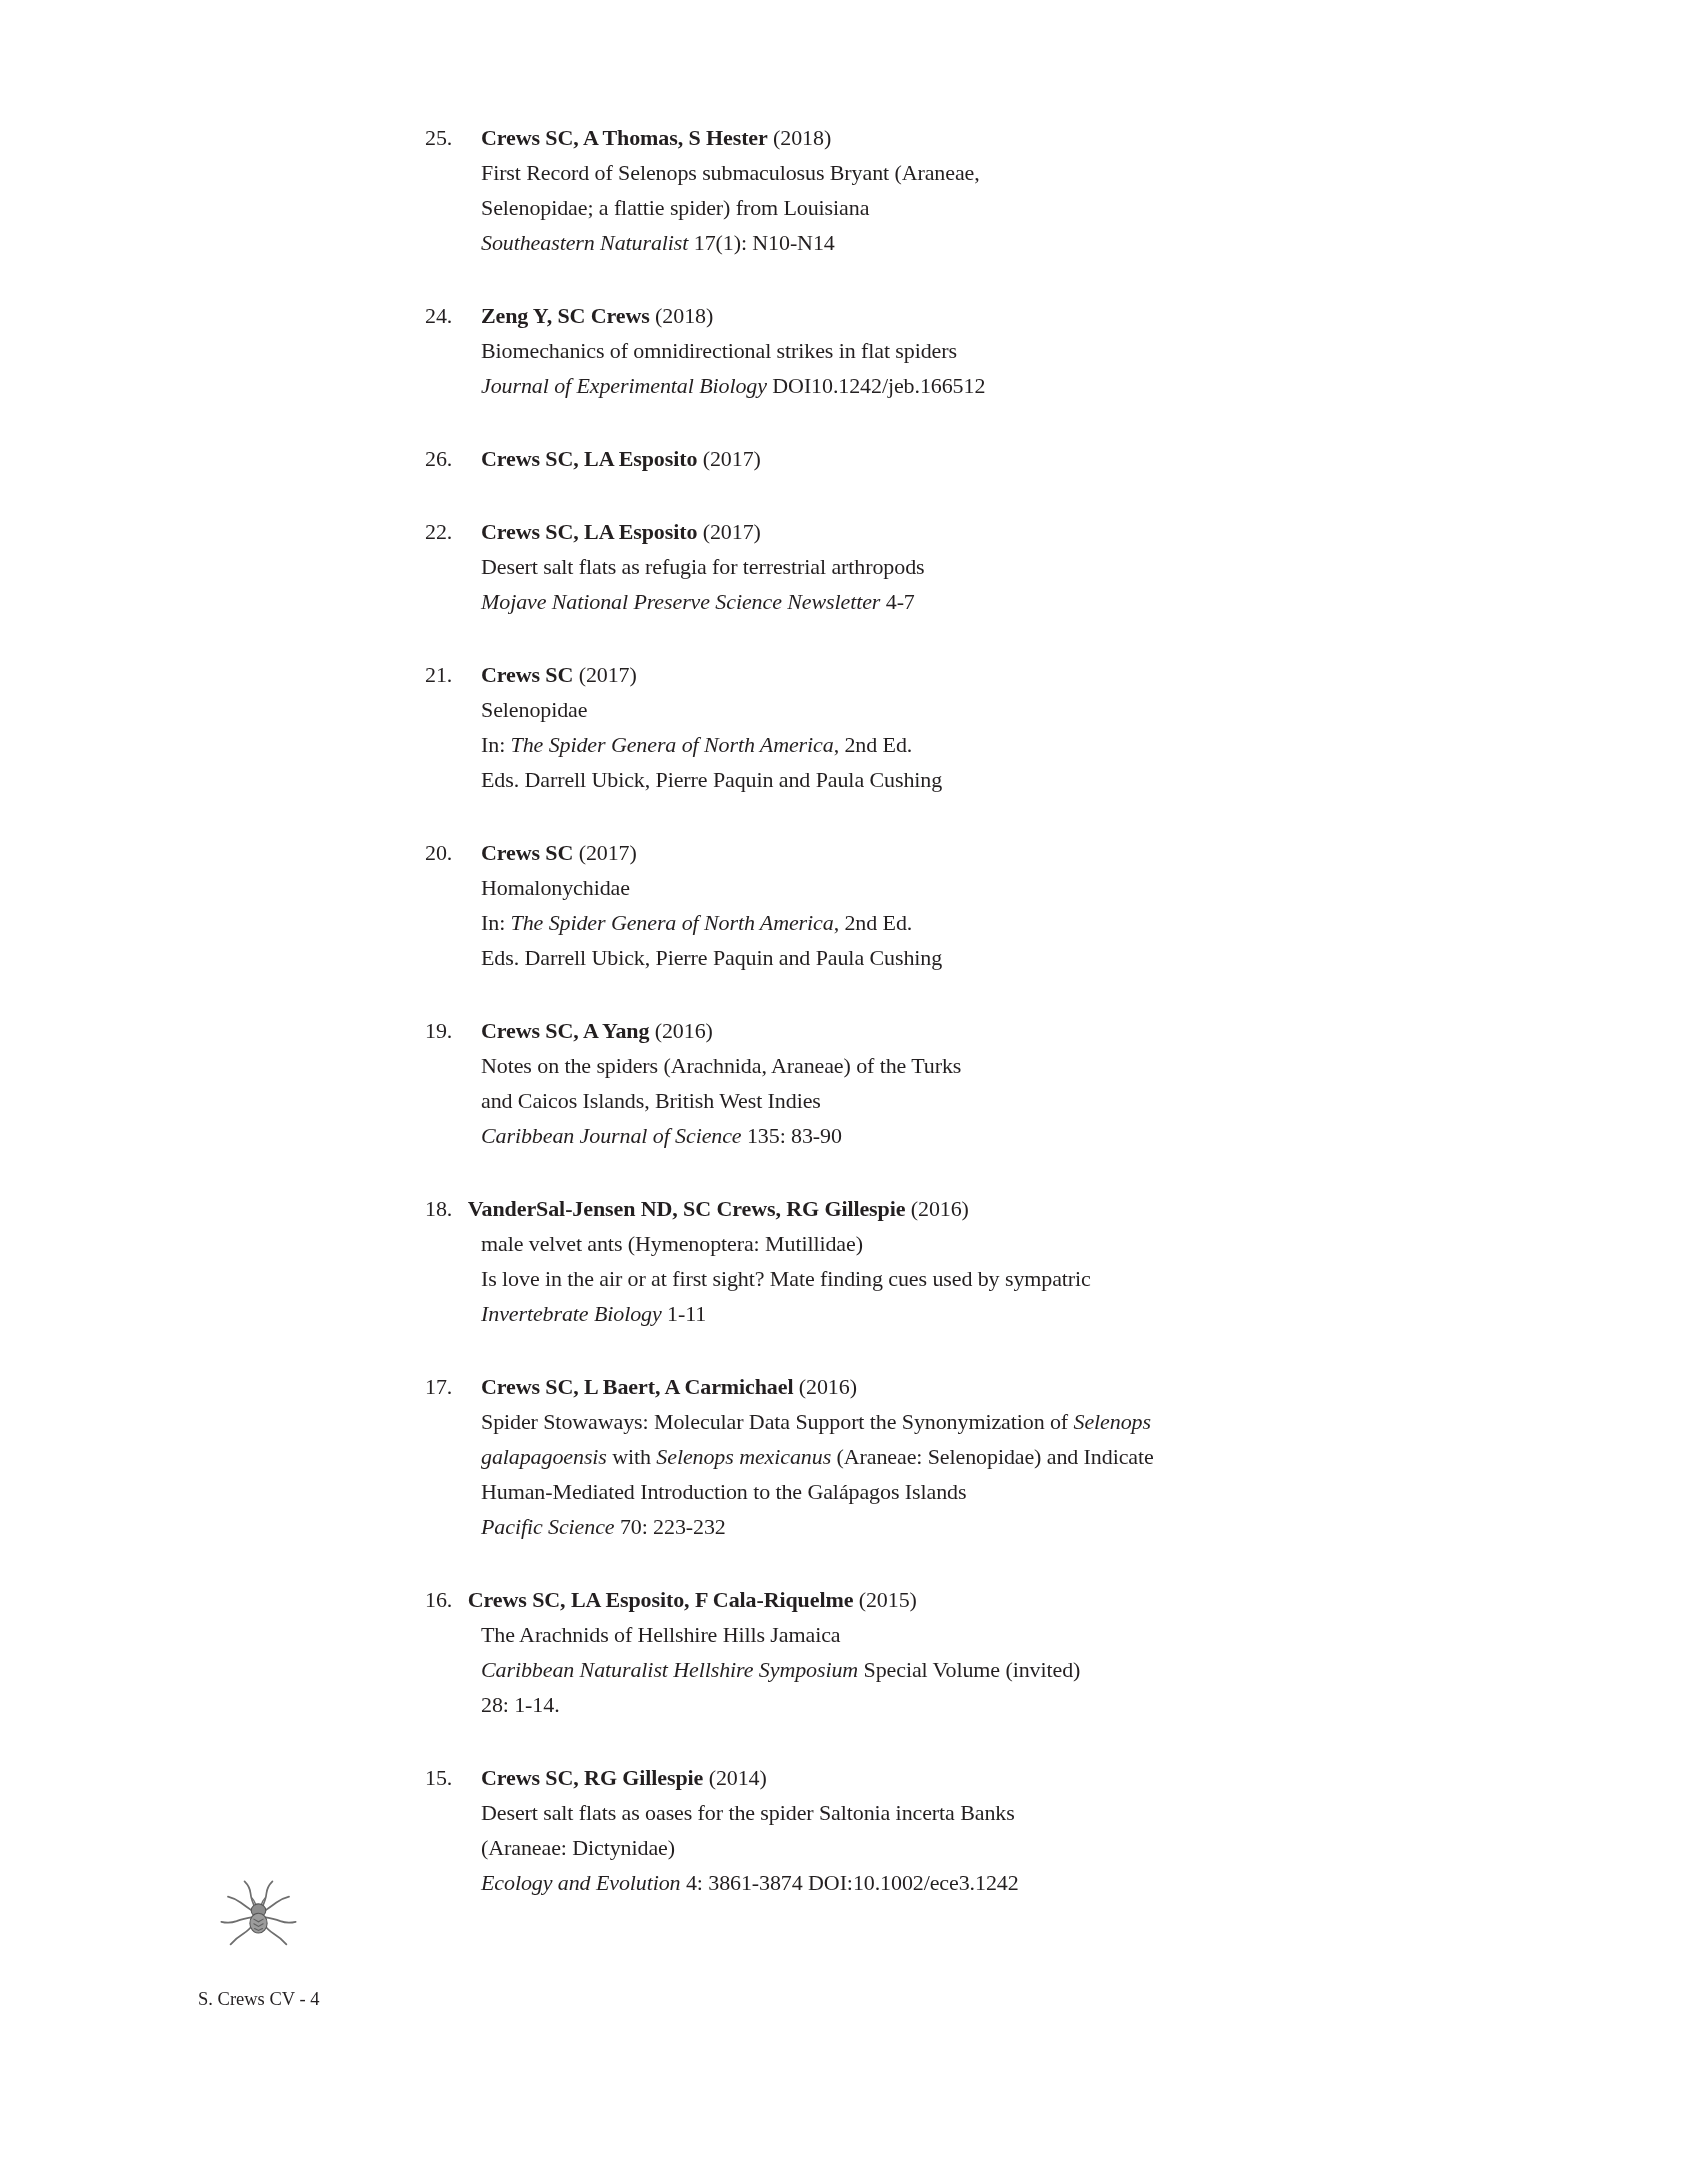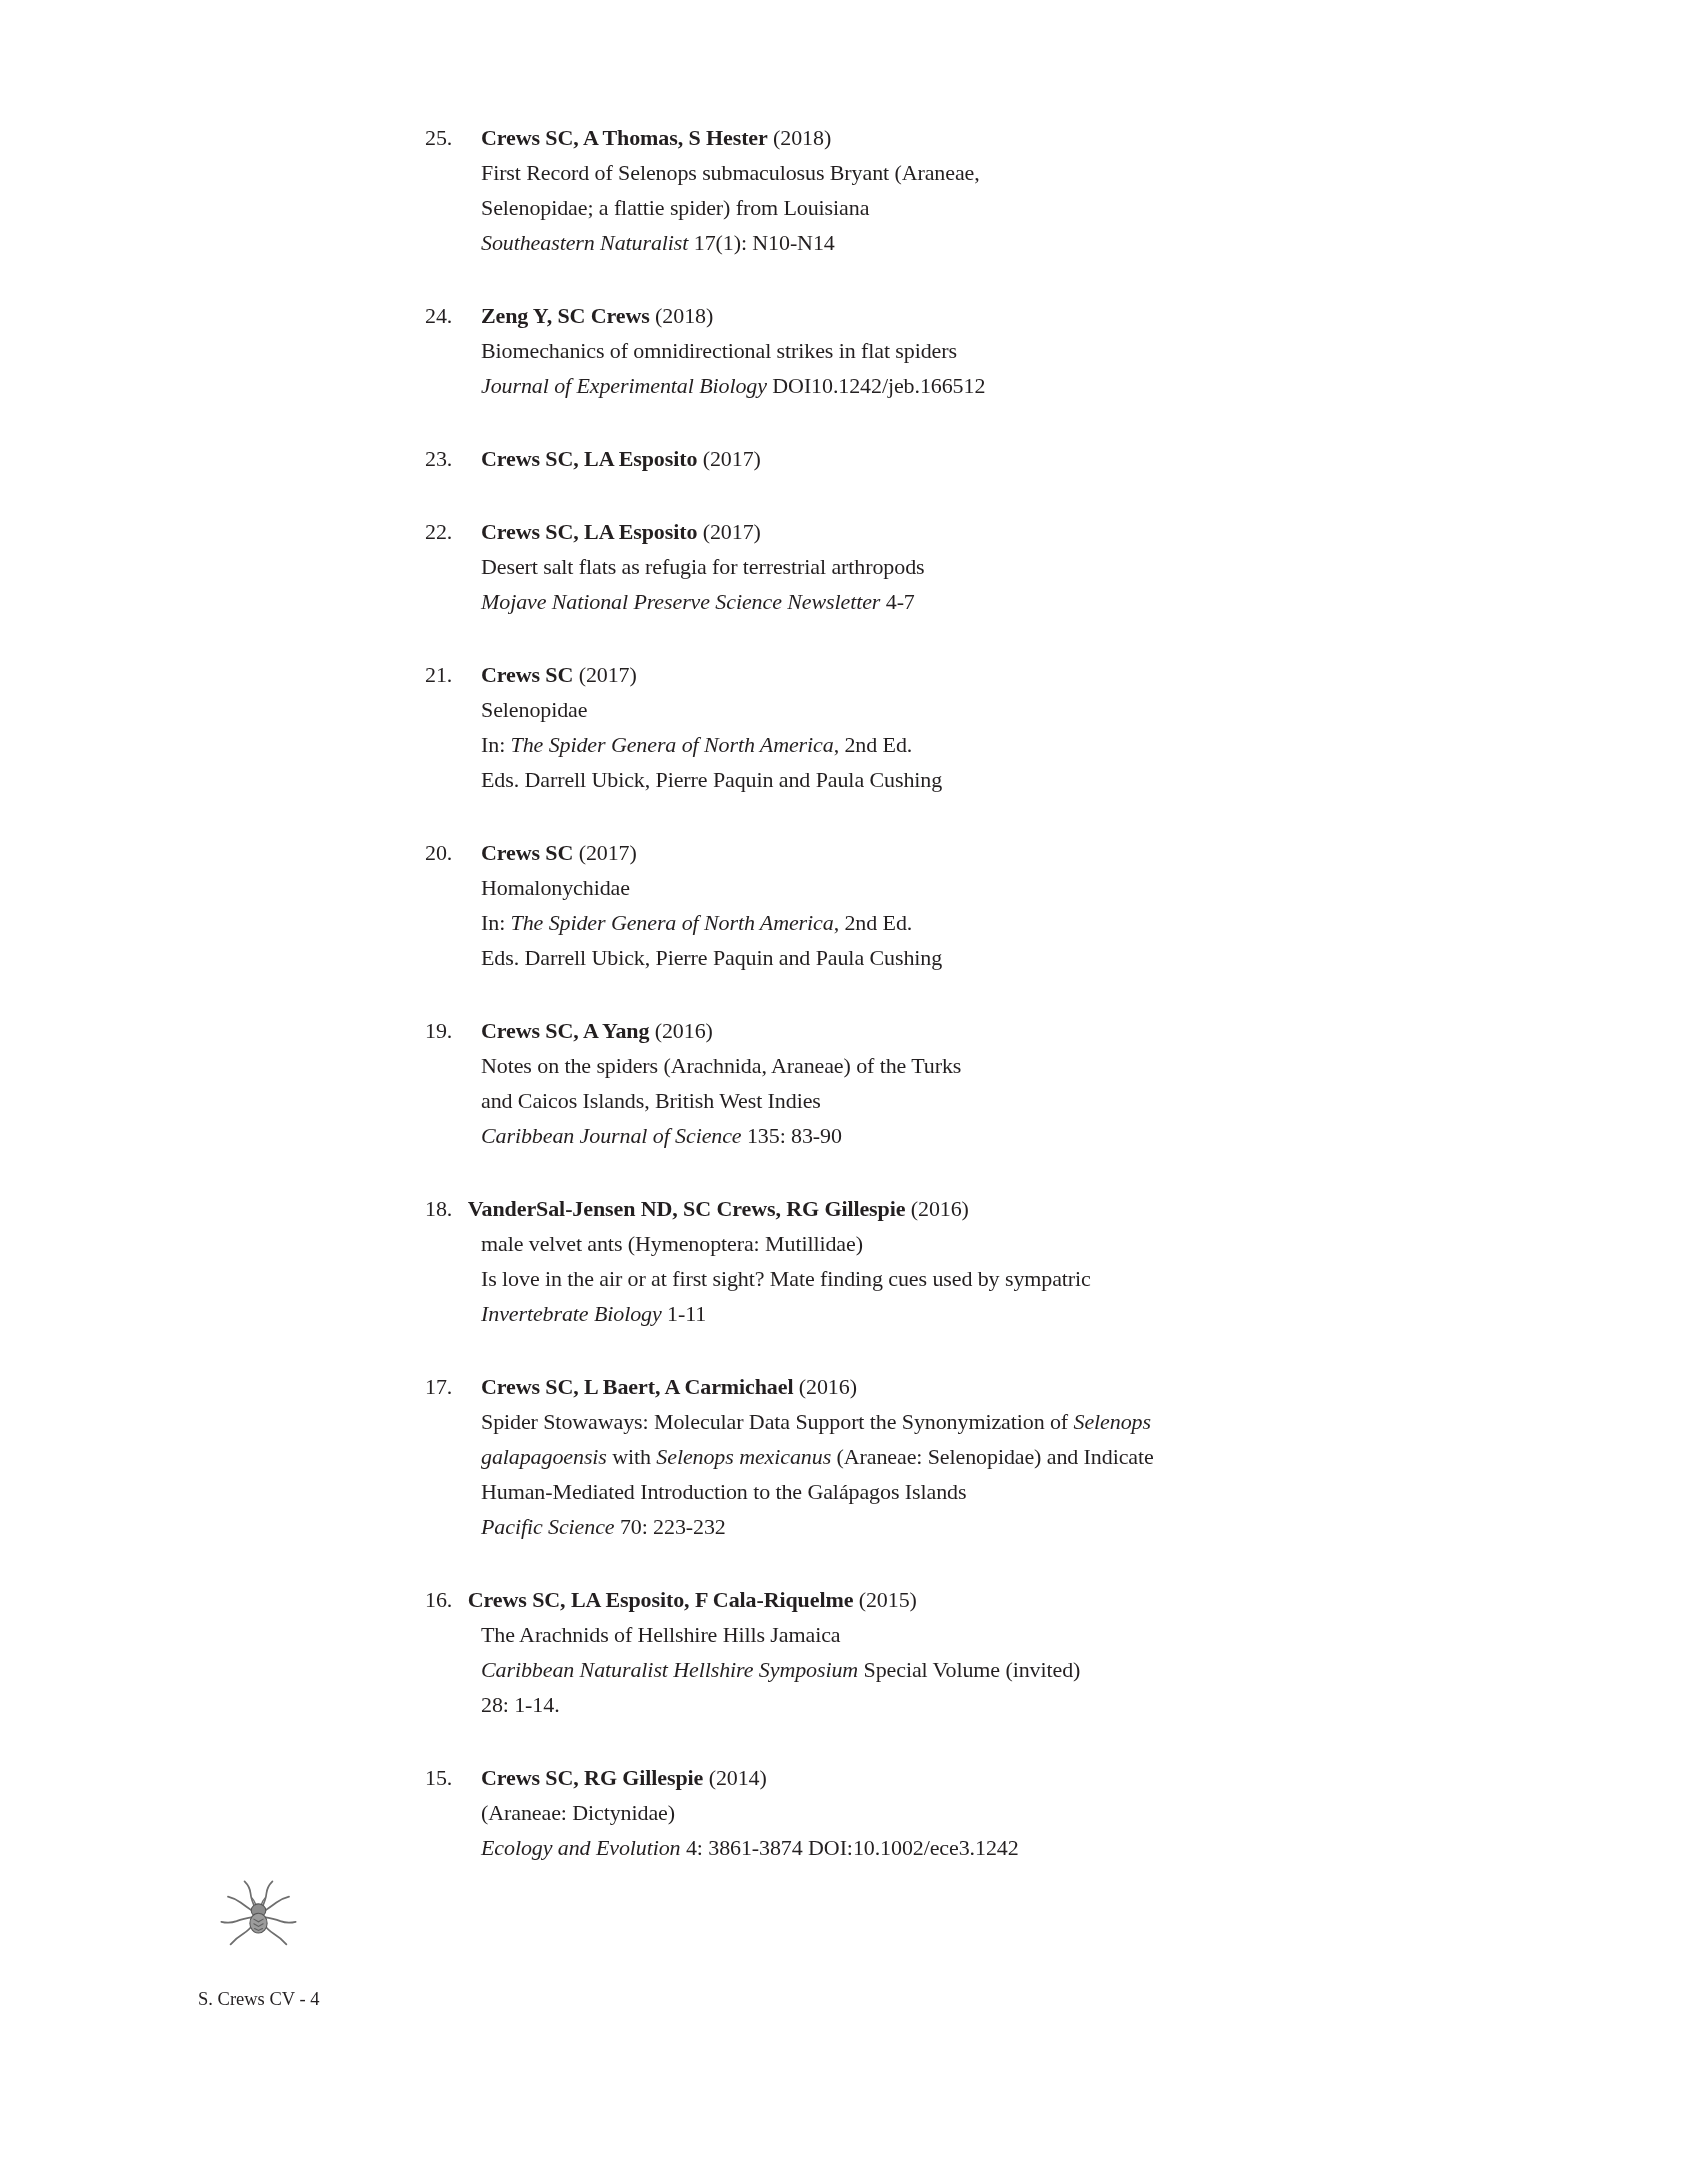--- a/index.html
+++ b/index.html
@@ -75,21 +75,21 @@
         <div class="line"><span class="seg-r">Selenopidae; a flattie spider) from Louisiana</span></div>
         <div class="line"><span class="seg-i">Southeastern Naturalist</span><span class="seg-r"> 17(1): N10-N14</span></div>
       </div>
       <div class="pub">
         <span class="num">24.</span>
         <div class="line first"><span class="seg-b">Zeng Y, SC Crews</span><span class="seg-r"> (2018)</span></div>
         <div class="line"><span class="seg-r">Biomechanics of omnidirectional strikes in flat spiders</span></div>
         <div class="line"><span class="seg-i">Journal of Experimental Biology</span><span class="seg-r"> DOI10.1242/jeb.166512</span></div>
       </div>
       <div class="pub">
-        <span class="num">23.</span>
+        <span class="num">26.</span>
         <div class="line first"><span class="seg-b">Crews SC, LA Esposito</span><span class="seg-r"> (2017)</span></div>
       </div>
       <div class="pub">
         <span class="num">22.</span>
         <div class="line first"><span class="seg-b">Crews SC, LA Esposito</span><span class="seg-r"> (2017)</span></div>
         <div class="line"><span class="seg-r">Desert salt flats as refugia for terrestrial arthropods</span></div>
         <div class="line"><span class="seg-i">Mojave National Preserve Science Newsletter</span><span class="seg-r"> 4-7</span></div>
       </div>
       <div class="pub">
         <span class="num">21.</span>
@@ -130,20 +130,21 @@
       <div class="pub tight">
         <span class="num">16.</span>
         <div class="line first"><span class="seg-b">Crews SC, LA Esposito, F Cala-Riquelme</span><span class="seg-r"> (2015)</span></div>
         <div class="line"><span class="seg-r">The Arachnids of Hellshire Hills Jamaica</span></div>
         <div class="line"><span class="seg-i">Caribbean Naturalist Hellshire Symposium</span><span class="seg-r"> Special Volume (invited)</span></div>
         <div class="line"><span class="seg-r">28: 1-14.</span></div>
       </div>
       <div class="pub">
         <span class="num">15.</span>
         <div class="line first"><span class="seg-b">Crews SC, RG Gillespie</span><span class="seg-r"> (2014)</span></div>
+        <div class="line"><span class="seg-r">Desert salt flats as oases for the spider Saltonia incerta Banks</span></div>
         <div class="line"><span class="seg-r">(Araneae: Dictynidae)</span></div>
         <div class="line"><span class="seg-i">Ecology and Evolution</span><span class="seg-r"> 4: 3861-3874 DOI:10.1002/ece3.1242</span></div>
       </div>
     </main>
 
   <div class="page-footer">
     <svg class="spider" viewBox="0 0 122 116" xmlns="http://www.w3.org/2000/svg" aria-hidden="true">
       <g stroke="#6e6e6e" stroke-width="2.6" fill="none" stroke-linecap="round">
 
         <path d="M66 48 Q72 36 73 26 Q74 16 82 8"></path>

